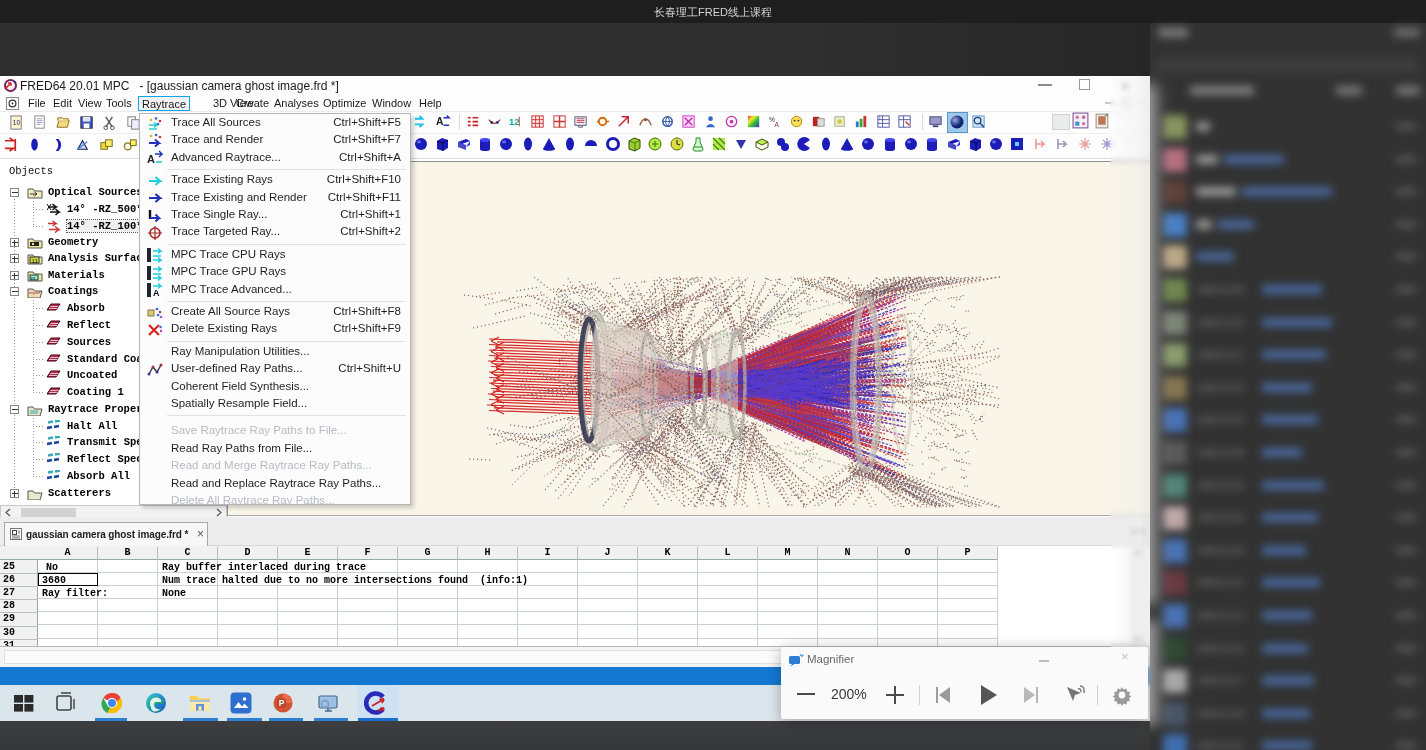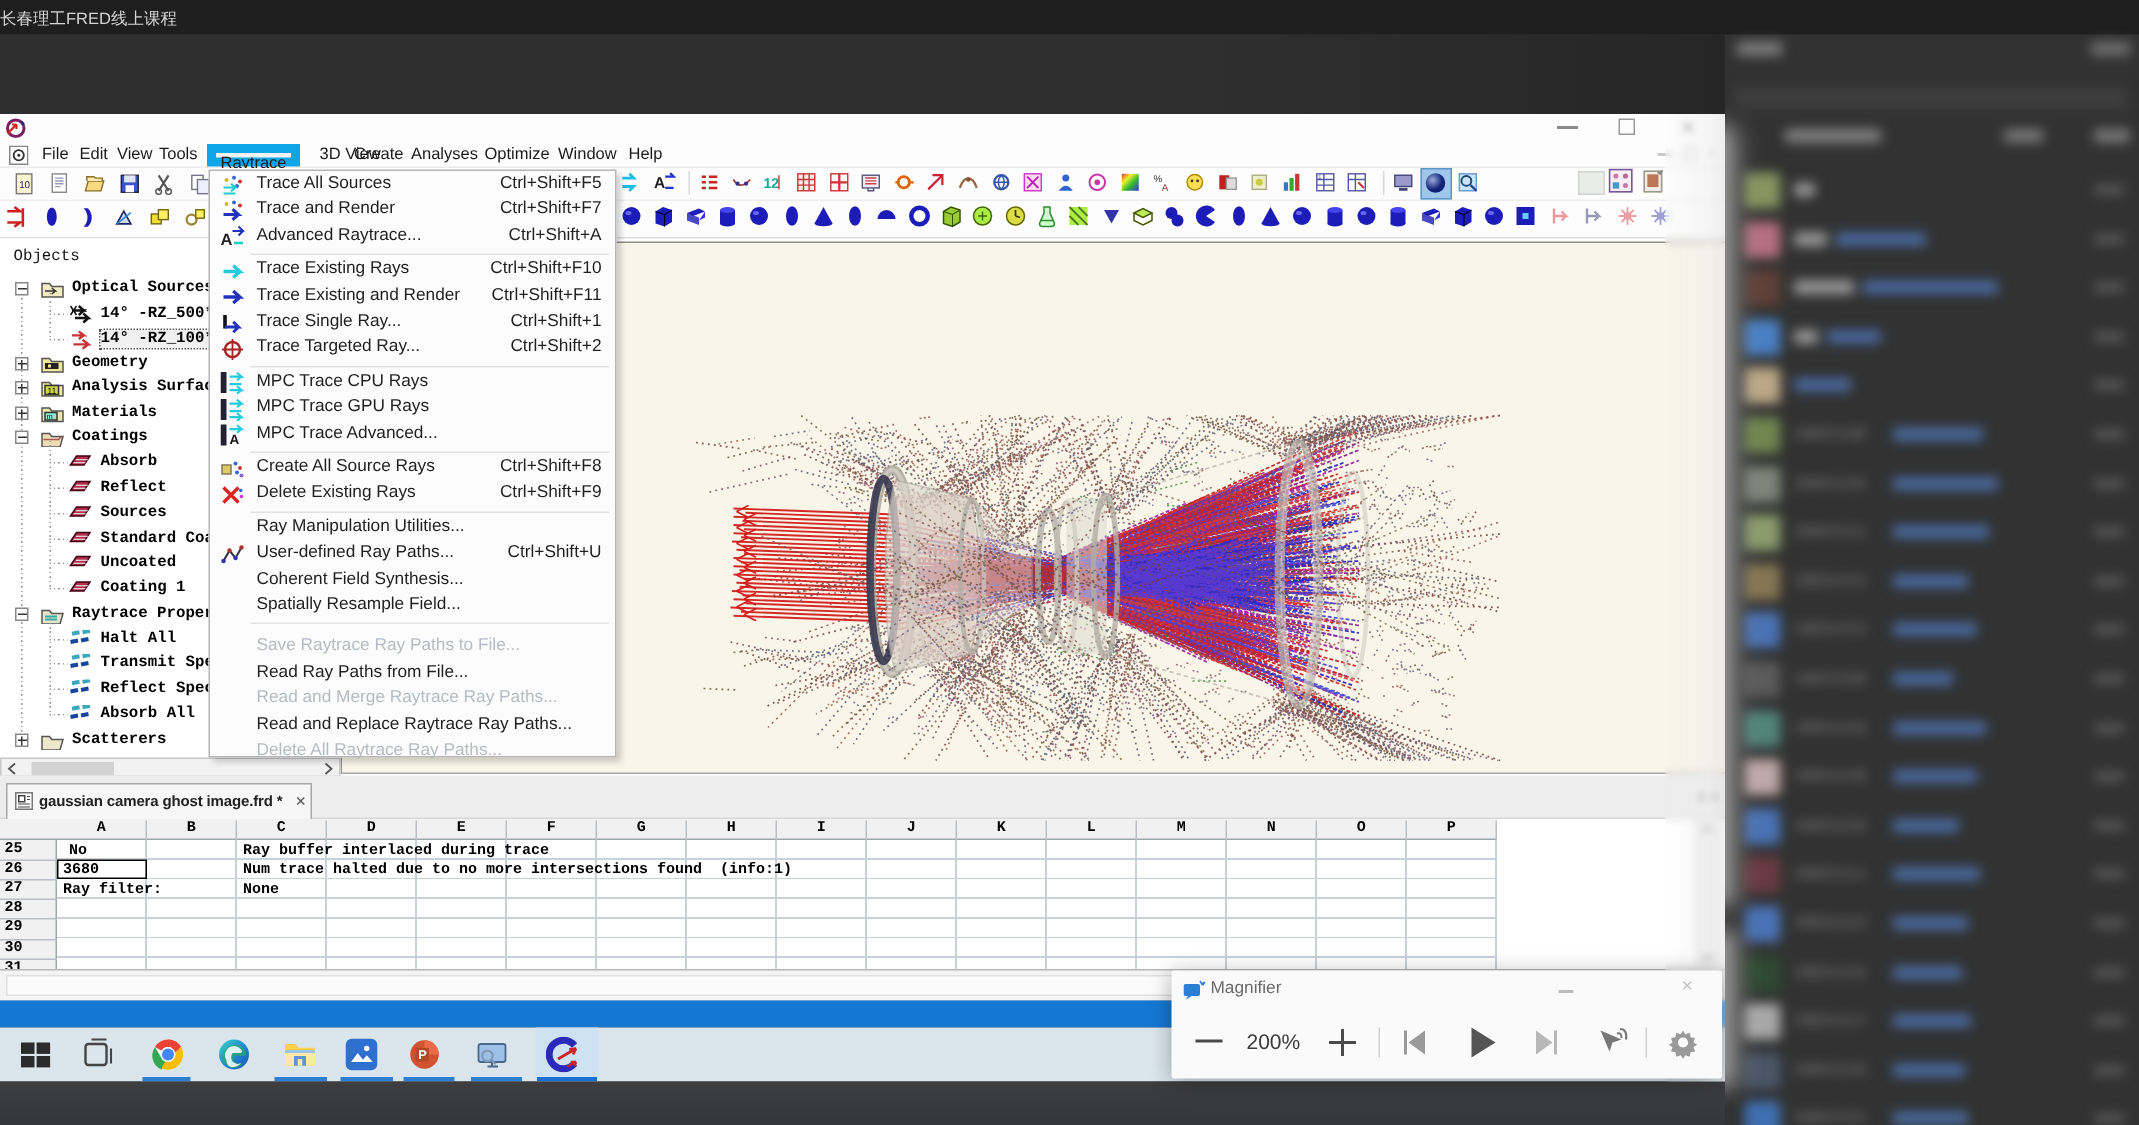--- a/index.html
+++ b/index.html
@@ -2,46 +2,47 @@
 <html><head><meta charset="utf-8"><style>
 *{margin:0;padding:0;box-sizing:border-box}
 html,body{width:1426px;height:750px;overflow:hidden;background:#303030;
  font-family:"Liberation Sans",sans-serif}
 .abs{position:absolute}
 .mono{font-family:"Liberation Mono",monospace}
 </style></head><body>
 <div class="abs" style="left:0;top:0;width:1426px;height:750px">
 
 <div class="abs" style="left:0;top:0;width:1426px;height:23px;background:#1e1e1e">
-<div class="abs" style="left:0;top:5px;width:1426px;font-size:11px;color:#d4d4d4">长春理工FRED线上课程</div>
+<div class="abs" style="left:0;top:5px;width:1426px;text-align:center;font-size:11px;color:#d4d4d4">长春理工FRED线上课程</div>
     </div>
 <div class="abs" style="left:0;top:23px;width:1150px;height:53px;background:linear-gradient(90deg,#2f2f2f 0%,#2f2f2f 70%,#262626 100%)"></div>
 <div class="abs" style="left:0;top:76px;width:1150px;height:591px;background:#fff">
 <div class="abs" style="left:0;top:0;width:1150px;height:19px;background:#fdfdfd">
 <svg class="abs" style="left:3px;top:2px" width="15" height="15" viewBox="0 0 15 15">
  <circle cx="7.5" cy="7.5" r="5.5" fill="none" stroke="#7a1f5f" stroke-width="2"></circle>
  <path d="M2 11 L8 5" stroke="#c22" stroke-width="1.6"></path>
           <path d="M8 5 l-3 0 m3 0 l0 3" stroke="#c22" stroke-width="1.4" fill="none"></path>
  <path d="M11 3 l2 2" stroke="#228" stroke-width="1.5"></path>
         </svg>
+<div class="abs" style="left:20px;top:3px;font-size:12px;color:#1a1a1a">FRED64 20.01 MPC&nbsp;&nbsp;&nbsp;- [gaussian camera ghost image.frd *]</div>
 <div class="abs" style="left:1038px;top:8px;width:14px;height:2px;background:#8a8a8a"></div>
 <div class="abs" style="left:1079px;top:3px;width:11px;height:11px;border:1.5px solid #999"></div>
 <div class="abs" style="left:1121px;top:1px;font-size:15px;color:#909090">×</div>
 </div>
 <div class="abs" style="left:0;top:19px;width:1150px;height:17px;background:#fdfdfd;border-bottom:1px solid #ececec">
 <svg class="abs" style="left:6px;top:2px" width="13" height="13">
           <rect x="0.5" y="0.5" width="12" height="12" fill="#fff" stroke="#888"></rect>
           <circle cx="6.5" cy="6.5" r="3.4" fill="none" stroke="#333" stroke-width="1.2"></circle>
           <circle cx="6.5" cy="6.5" r="1" fill="#333"></circle>
         </svg>
 <div class="abs" style="left:28px;top:1px;font-size:11px;color:#1a1a1a;height:15px;line-height:15px;">File</div>
 <div class="abs" style="left:53px;top:1px;font-size:11px;color:#1a1a1a;height:15px;line-height:15px;">Edit</div>
 <div class="abs" style="left:78px;top:1px;font-size:11px;color:#1a1a1a;height:15px;line-height:15px;">View</div>
 <div class="abs" style="left:106px;top:1px;font-size:11px;color:#1a1a1a;height:15px;line-height:15px;">Tools</div>
-<div class="abs" style="left:142px;top:1px;font-size:11px;color:#1a1a1a;height:15px;line-height:15px;border:6px solid #0ea5e9;background:#f3f3f3;padding:0 3px;margin-left:-4px;">Raytrace</div>
+<div class="abs" style="left:142px;top:1px;font-size:11px;color:#1a1a1a;height:15px;line-height:15px;border:1px solid #0ea5e9;background:#f3f3f3;padding:0 3px;margin-left:-4px;">Raytrace</div>
 <div class="abs" style="left:193px;top:1px;font-size:11px;color:#1a1a1a;height:15px;line-height:15px;margin-left:20px;">3D View</div>
 <div class="abs" style="left:236px;top:1px;font-size:11px;color:#1a1a1a;height:15px;line-height:15px;">Create</div>
 <div class="abs" style="left:274px;top:1px;font-size:11px;color:#1a1a1a;height:15px;line-height:15px;">Analyses</div>
 <div class="abs" style="left:323px;top:1px;font-size:11px;color:#1a1a1a;height:15px;line-height:15px;">Optimize</div>
 <div class="abs" style="left:372px;top:1px;font-size:11px;color:#1a1a1a;height:15px;line-height:15px;">Window</div>
 <div class="abs" style="left:419px;top:1px;font-size:11px;color:#1a1a1a;height:15px;line-height:15px;">Help</div>
 <div class="abs" style="left:1105px;top:7px;width:10px;height:2px;background:#c9c9c9"></div>
         <div class="abs" style="left:1122px;top:3px;width:9px;height:9px;border:1px solid #ccc"></div>
         <div class="abs" style="left:1138px;top:0;font-size:12px;color:#ccc">×</div>
 </div>

